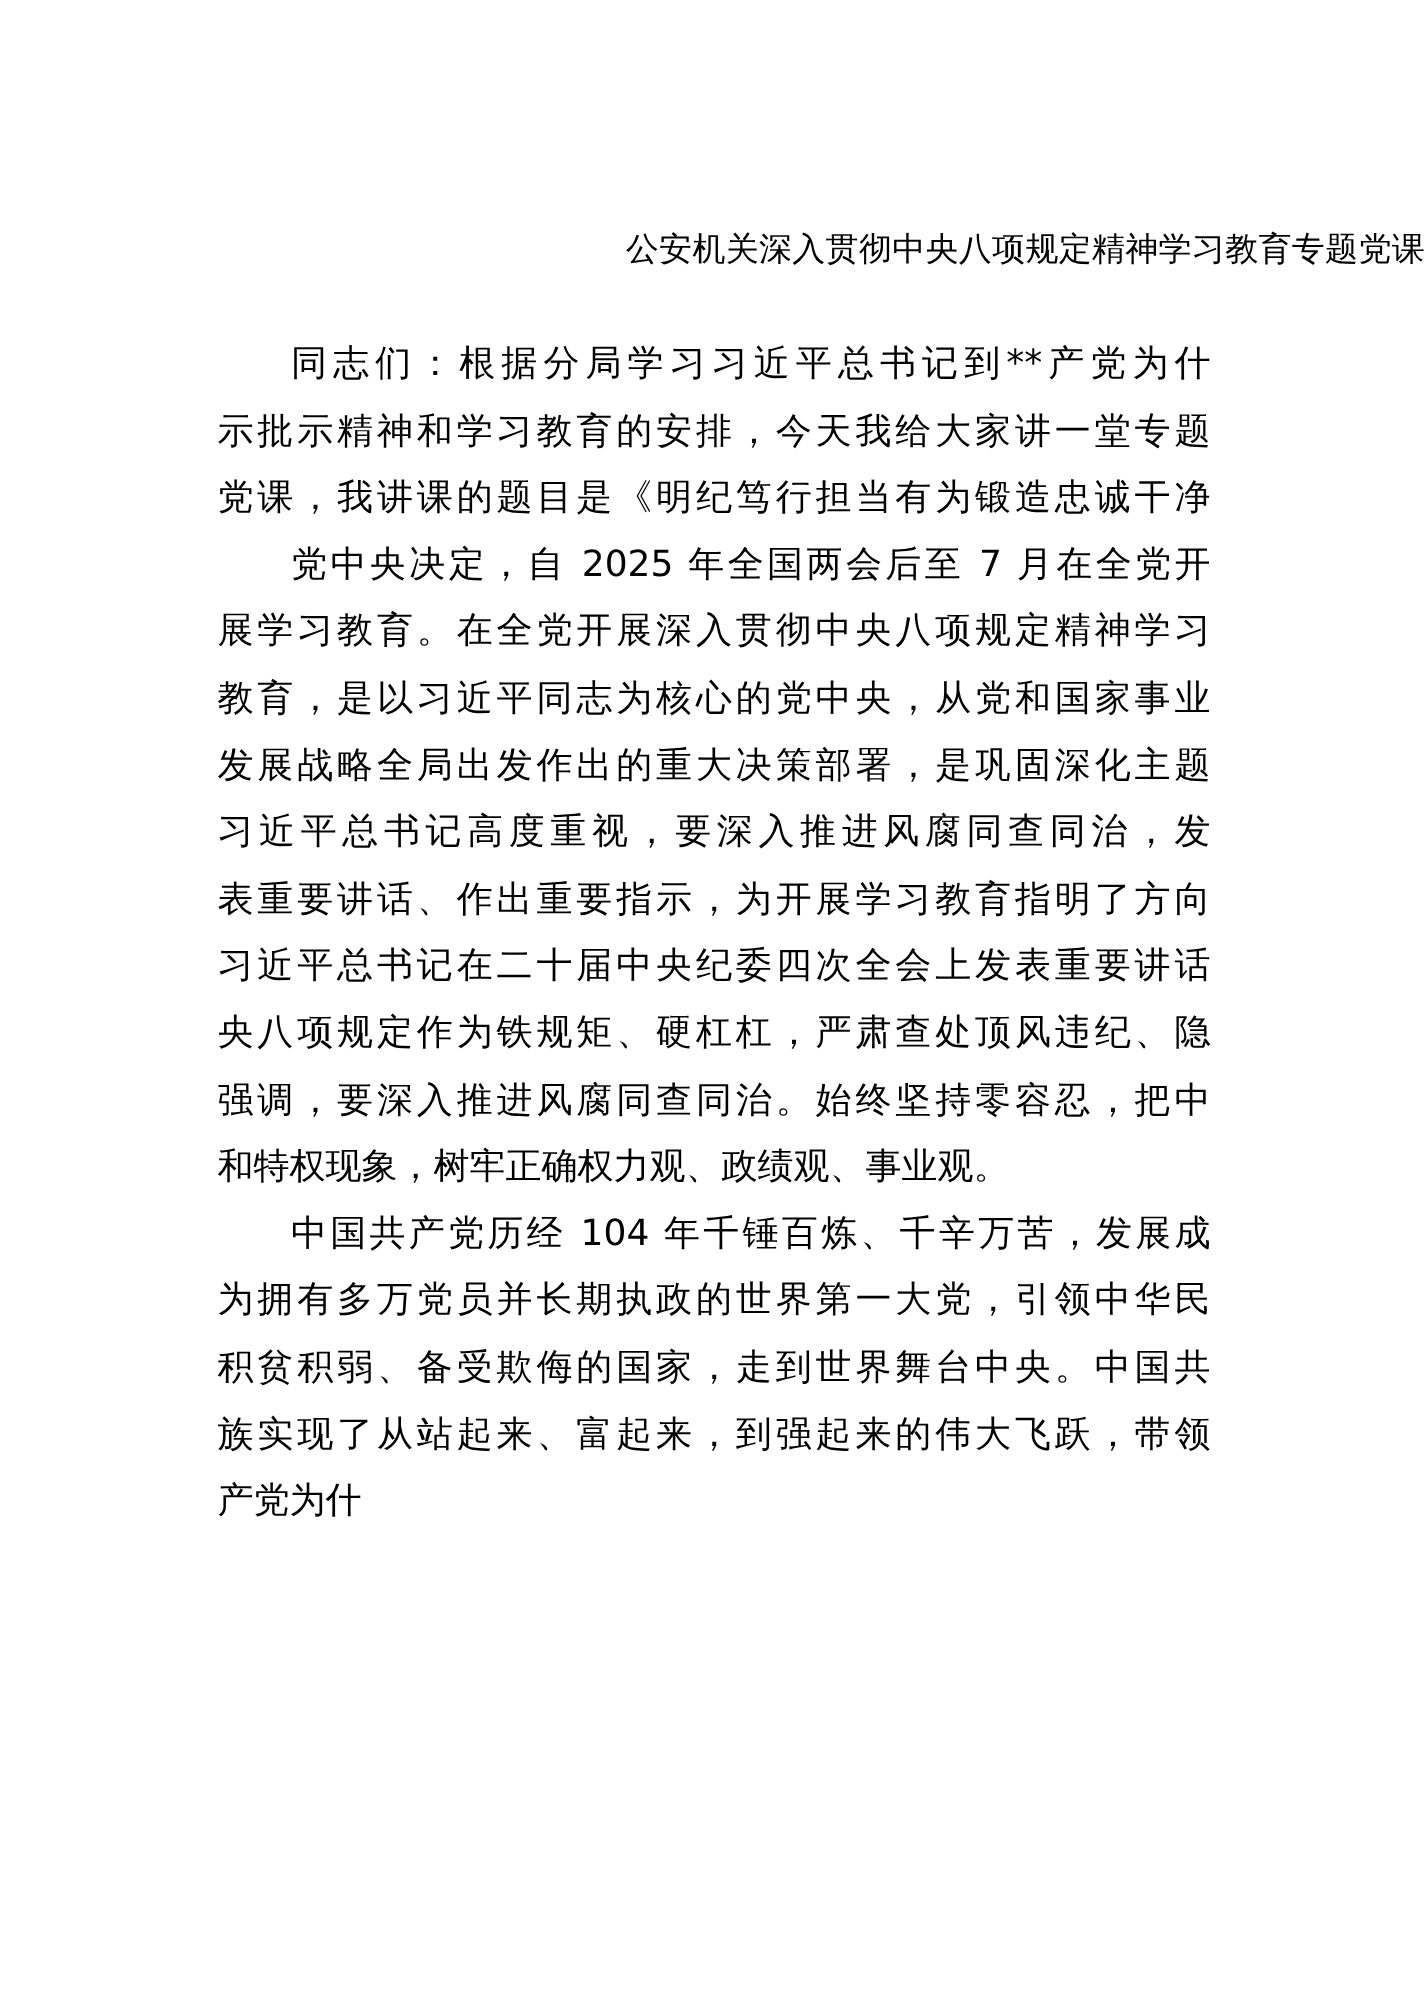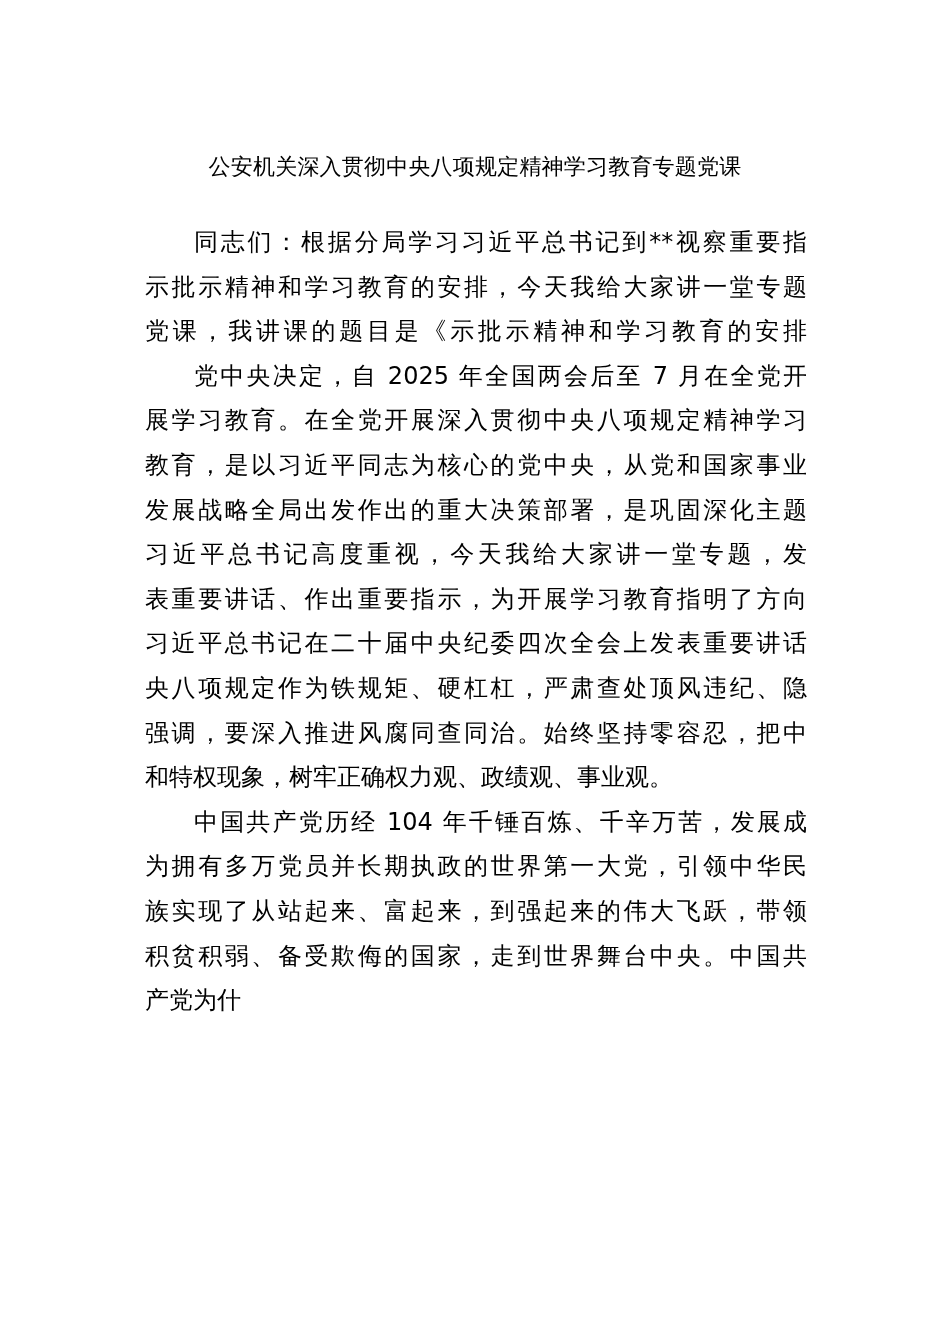--- a/index.html
+++ b/index.html
@@ -1,44 +1,44 @@
 <!DOCTYPE html>
 <html><head>
 <meta charset="utf-8">
 <style>
   html, body { margin: 0; padding: 0; background: #ffffff; }
   body { width: 950px; height: 1344px; position: relative; overflow: hidden;
          font-family: "DejaVu Sans", sans-serif; color: #000; }
   .page { position: absolute; left: 0; top: 0; width: 950px; height: 1344px; background: #fff; }
-  .title { position: absolute; top: 150px; left: 0; width: 950px; text-align: center;
+  .title { position: absolute; top: 150px; left: 0; width: 950px; text-align: right;
            font-size: 22px; line-height: 34px; letter-spacing: 0.2px; }
   .body { position: absolute; top: 220px; left: 145px; width: 662px; }
   .line { display: block; height: 44.6px; line-height: 44.6px; font-size: 24px;
           white-space: nowrap; text-align: justify; text-align-last: justify; }
   .line.last { text-align-last: left; }
   .line.indent { padding-left: 49px; }
 </style>
 </head>
 <body>
 
 <div class="page">
   <div class="title">公安机关深入贯彻中央八项规定精神学习教育专题党课</div>
   <div class="body" id="body">
-      <span class="line indent">同志们：根据分局学习习近平总书记到**视察重要指</span>
+      <span class="line indent">同志们：根据分局学习习近平总书记到**产党为什</span>
       <span class="line">示批示精神和学习教育的安排，今天我给大家讲一堂专题</span>
-      <span class="line">党课，我讲课的题目是《示批示精神和学习教育的安排</span>
+      <span class="line">党课，我讲课的题目是《明纪笃行担当有为锻造忠诚干净</span>
       <span class="line indent">党中央决定，自 2025 年全国两会后至 7 月在全党开</span>
       <span class="line">展学习教育。在全党开展深入贯彻中央八项规定精神学习</span>
       <span class="line">教育，是以习近平同志为核心的党中央，从党和国家事业</span>
       <span class="line">发展战略全局出发作出的重大决策部署，是巩固深化主题</span>
-      <span class="line">习近平总书记高度重视，今天我给大家讲一堂专题，发</span>
+      <span class="line">习近平总书记高度重视，要深入推进风腐同查同治，发</span>
       <span class="line">表重要讲话、作出重要指示，为开展学习教育指明了方向</span>
       <span class="line">习近平总书记在二十届中央纪委四次全会上发表重要讲话</span>
       <span class="line">央八项规定作为铁规矩、硬杠杠，严肃查处顶风违纪、隐</span>
       <span class="line">强调，要深入推进风腐同查同治。始终坚持零容忍，把中</span>
       <span class="line last">和特权现象，树牢正确权力观、政绩观、事业观。</span>
       <span class="line indent">中国共产党历经 104 年千锤百炼、千辛万苦，发展成</span>
       <span class="line">为拥有多万党员并长期执政的世界第一大党，引领中华民</span>
+      <span class="line">积贫积弱、备受欺侮的国家，走到世界舞台中央。中国共</span>
       <span class="line">族实现了从站起来、富起来，到强起来的伟大飞跃，带领</span>
-      <span class="line">积贫积弱、备受欺侮的国家，走到世界舞台中央。中国共</span>
       <span class="line last">产党为什</span>
     </div>
 </div>
 
 </body></html>

